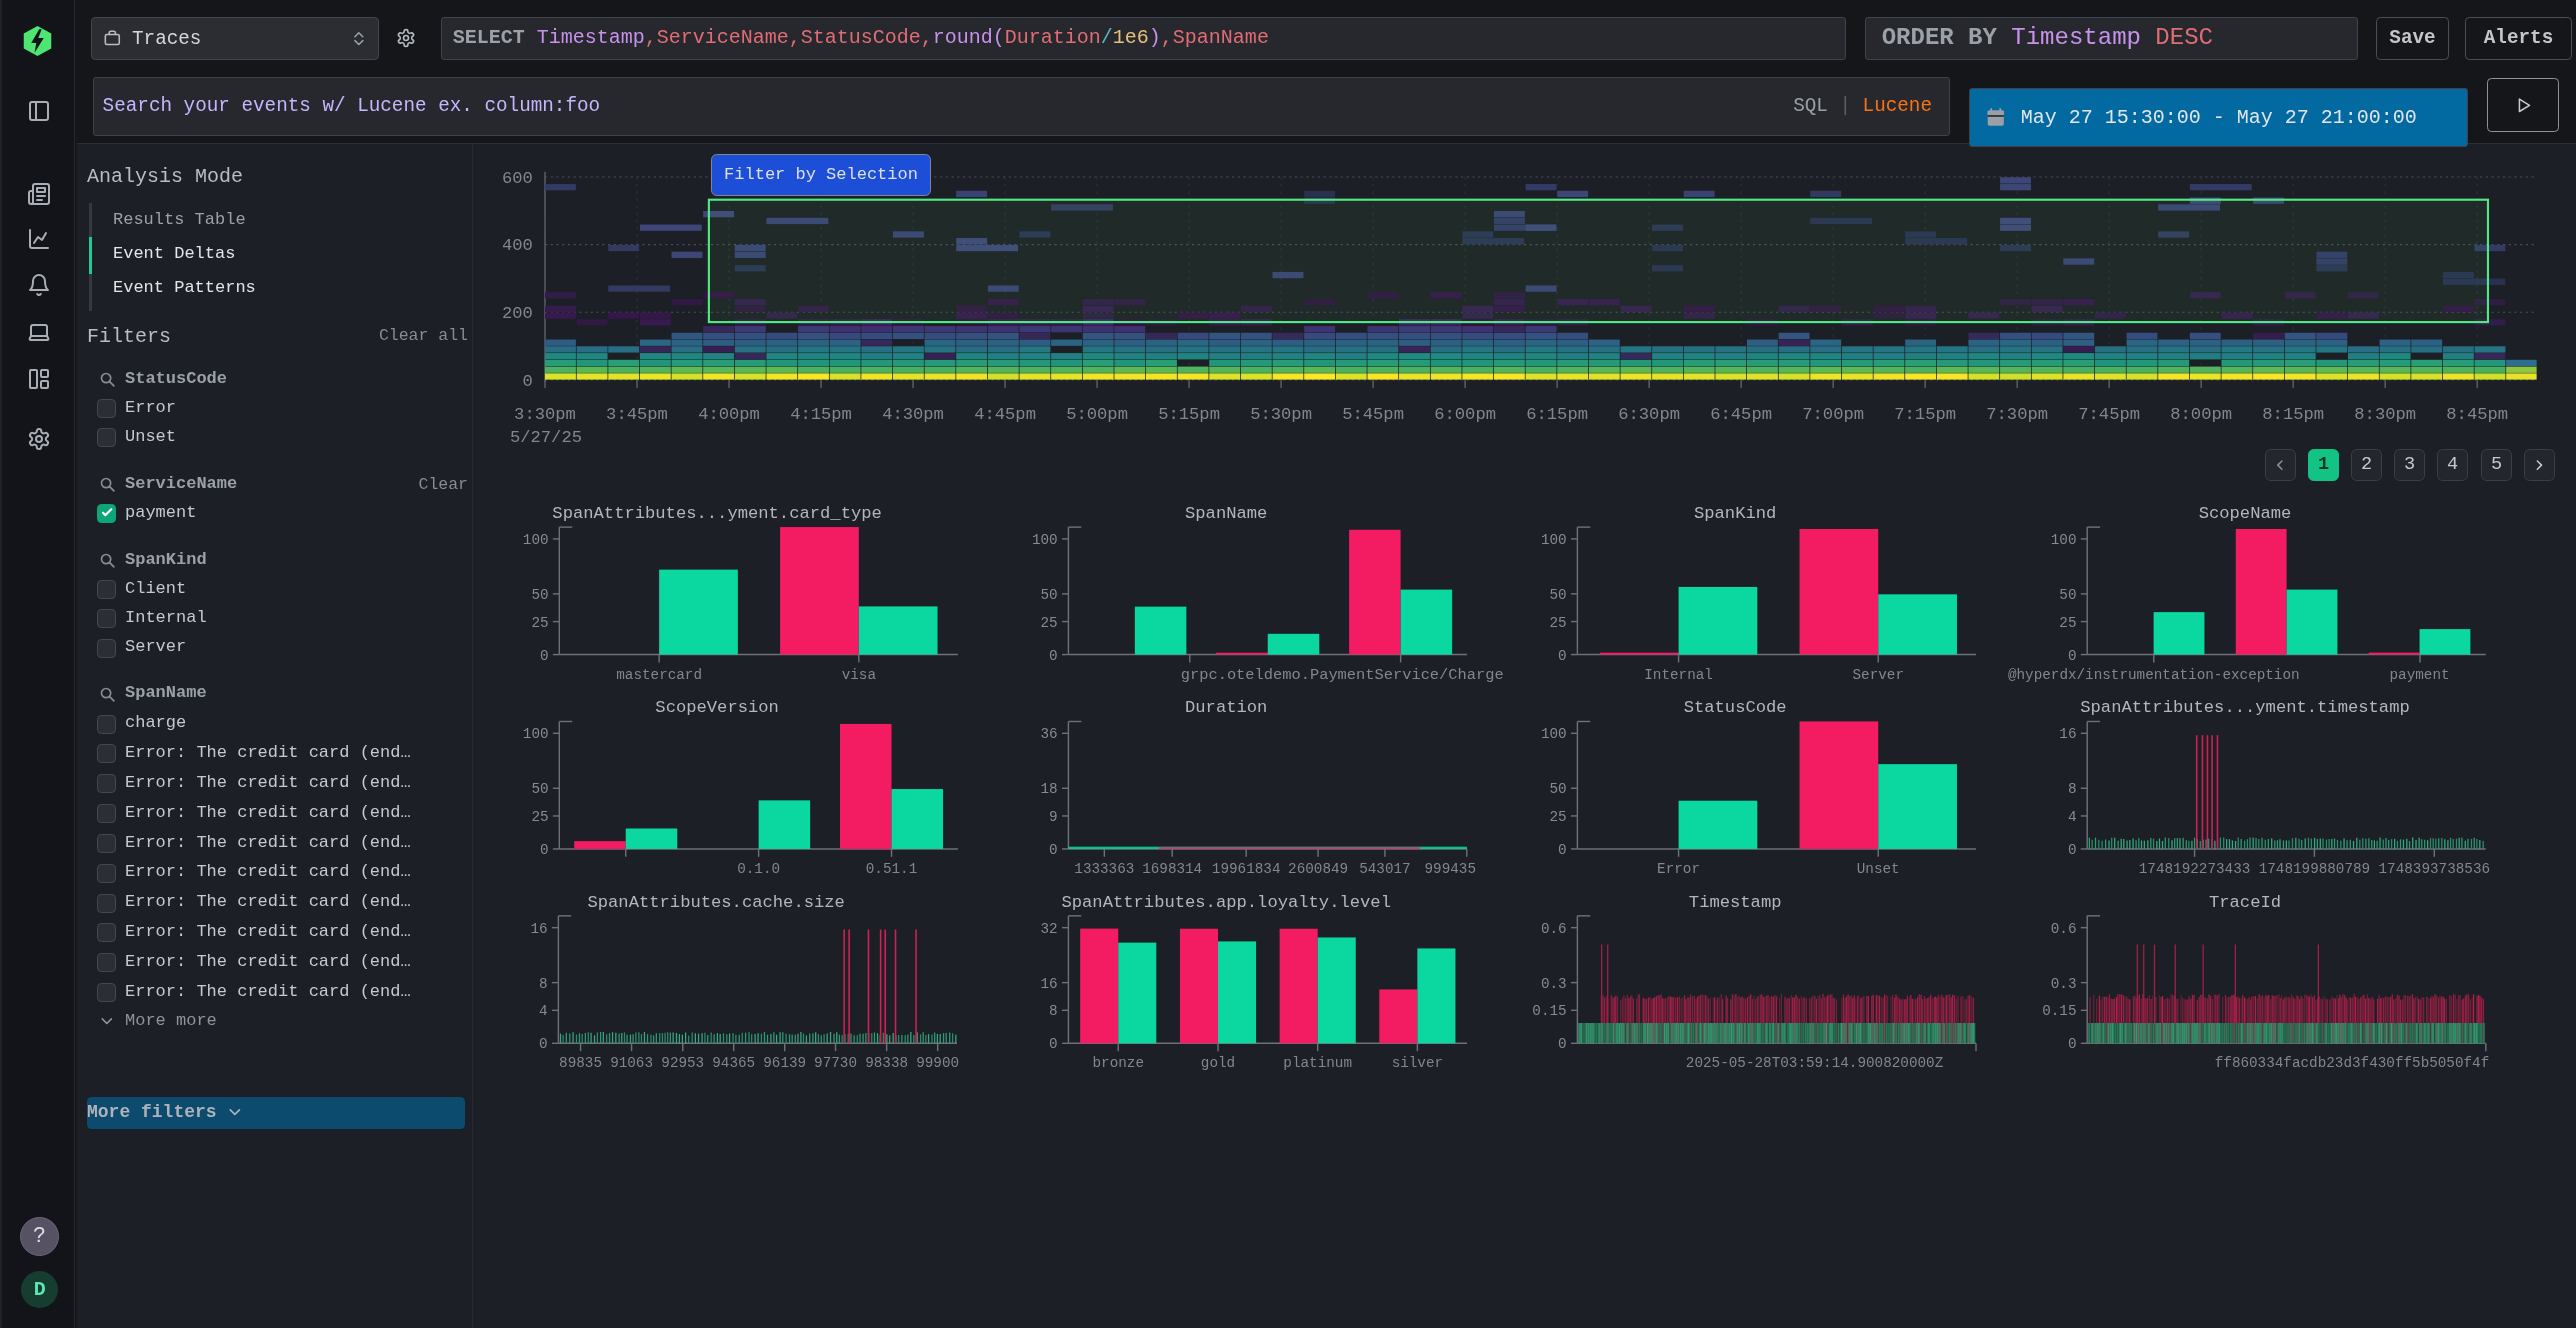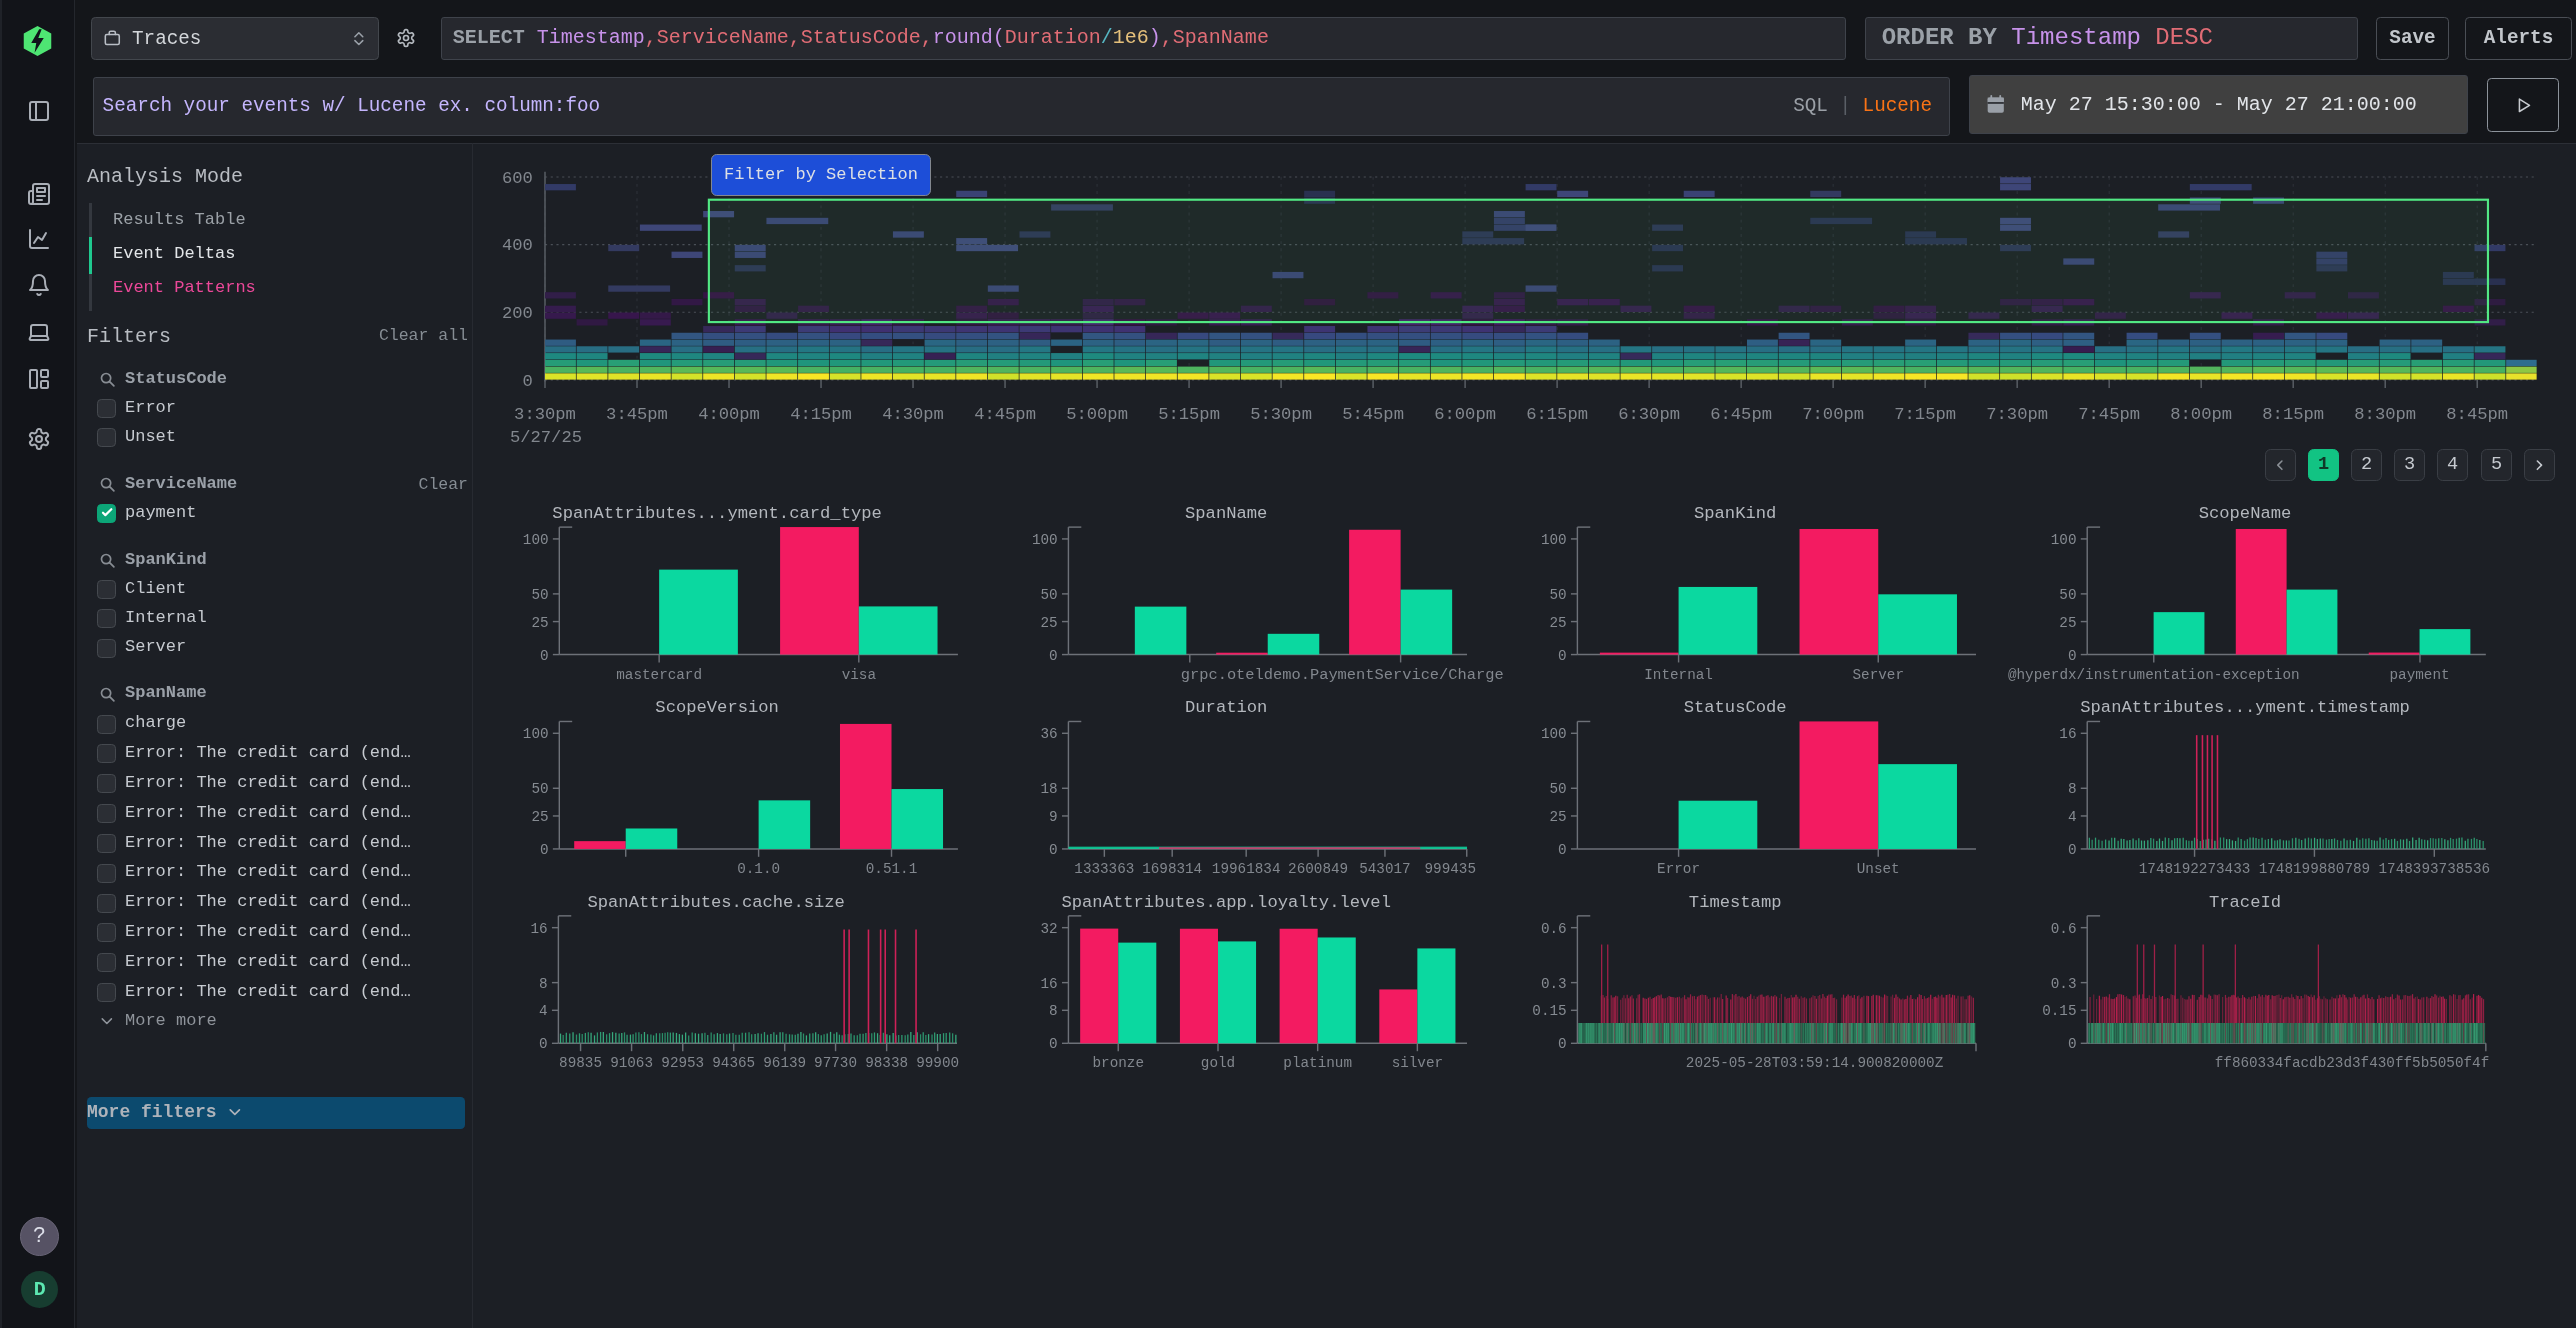--- a/index.html
+++ b/index.html
@@ -10,21 +10,21 @@
 .r1sel { position:absolute; left:91px; top:17px; width:288px; height:43px; background:#2b2d33; border:1.4px solid #43474d; border-radius:4.3px; display:flex; align-items:center; padding-left:11.4px; gap:10px; }
 .r1seltext { color:#d3d6da; font-size:19.3px; }
 .sqlbox { position:absolute; left:441px; top:17px; width:1405px; height:43px; background:#26282e; border:1.4px solid #3f434b; border-radius:2.9px; font-size:20px; line-height:40px; padding-left:10.7px; white-space:nowrap; overflow:hidden; }
 .orderbox { position:absolute; left:1865px; top:17px; width:493px; height:43px; background:#26282e; border:1.4px solid #3f434b; border-radius:2.9px; font-size:24px; line-height:40px; padding-left:15.7px; white-space:nowrap; overflow:hidden; }
 .btn { position:absolute; top:17px; height:43px; border:1.4px solid #4a4e55; border-radius:4.3px; color:#c2c6cb; font-weight:bold; font-size:19.3px; text-align:center; line-height:40px; }
 .savebtn { left:2376px; width:73px; }
 .alertbtn { left:2465px; width:107px; }
 .searchbox { position:absolute; left:93px; top:77px; width:1857px; height:59px; background:#26282e; border:1.4px solid #3e424a; border-radius:2.9px; font-size:19.3px; line-height:56px; padding:0 8.6px; }
 .ph { color:#c4b5fd;margin-top:16px; }
 .sqllucene { position:absolute; right:17px; top:0; }
-.datebox { position:absolute; left:1969px; top:75px; width:499px; height:59px; background:#404040; border:1.4px solid #3e424a; border-radius:2.9px; display:flex; align-items:center; padding-left:15px; gap:14.3px; }
+.datebox { position:absolute; left:1969px; top:88px; width:499px; height:59px; background:#0369a1; border:1.4px solid #3e424a; border-radius:2.9px; display:flex; align-items:center; padding-left:15px; gap:14.3px; }
 .datetext { color:#e2e5e9; font-size:20px; }
 .playbox { position:absolute; left:2487px; top:78px; width:72px; height:54px; border:1.4px solid #8d939b; border-radius:4.3px; display:flex; align-items:center; justify-content:center; background:#14161a; }
 .lpanel { position:absolute; left:77px; top:143px; width:396px; height:1185px; }
 .phead { position:absolute; left:87px; font-weight:normal; font-size:20px; color:#b9bdc3; }
 .clearall { position:absolute; right:2108px; font-size:16.5px; color:#868d94; }
 .navline { position:absolute; left:89px; width:2.9px; background:#34383f; }
 .navline.green { background:#1fc98f; z-index:2; }
 .navitem { position:absolute; left:113px; font-size:17px; }
 .sechead { position:absolute; left:125px; font-weight:bold; font-size:17px; color:#9aa0a8; }
 .clearone { position:absolute; right:2108px; font-size:16.5px; color:#868d94;font-family:Liberation Mono, monospace; }
@@ -115,21 +115,21 @@
       <path d="M7 4l13 8-13 8z"></path>
     </svg>
   </div>
 
 <div class="lpanel"></div>
 <div class="phead" style="top:165px">Analysis Mode</div>
 <div class="navline" style="top:203px;height:108px"></div>
 <div class="navline green" style="top:237px;height:37px"></div>
 <div class="navitem" style="top:210px;color:#9ba1a7">Results Table</div>
 <div class="navitem" style="top:244px;color:#e3e6e9">Event Deltas</div>
-<div class="navitem" style="top:278px;color:#ec4899">Event Patterns</div>
+<div class="navitem" style="top:278px;color:#e5e5e5">Event Patterns</div>
 <div class="phead" style="top:325px">Filters</div>
 <div class="clearall" style="top:326px">Clear all</div>
 <svg style="position:absolute;left:99px;top:371px" width="17" height="17" viewBox="0 0 24 24" fill="none" stroke="#878c93" stroke-width="2.4" stroke-linecap="round">
     <circle cx="10" cy="10" r="6.5"></circle>
     <line x1="15" y1="15" x2="21" y2="21"></line>
   </svg>
 <div class="sechead" style="top:369px">StatusCode</div>
 <div class="cb" style="top:399px"></div>
 <div class="cblab" style="top:398px">Error</div>
 <div class="cb" style="top:428px"></div>

